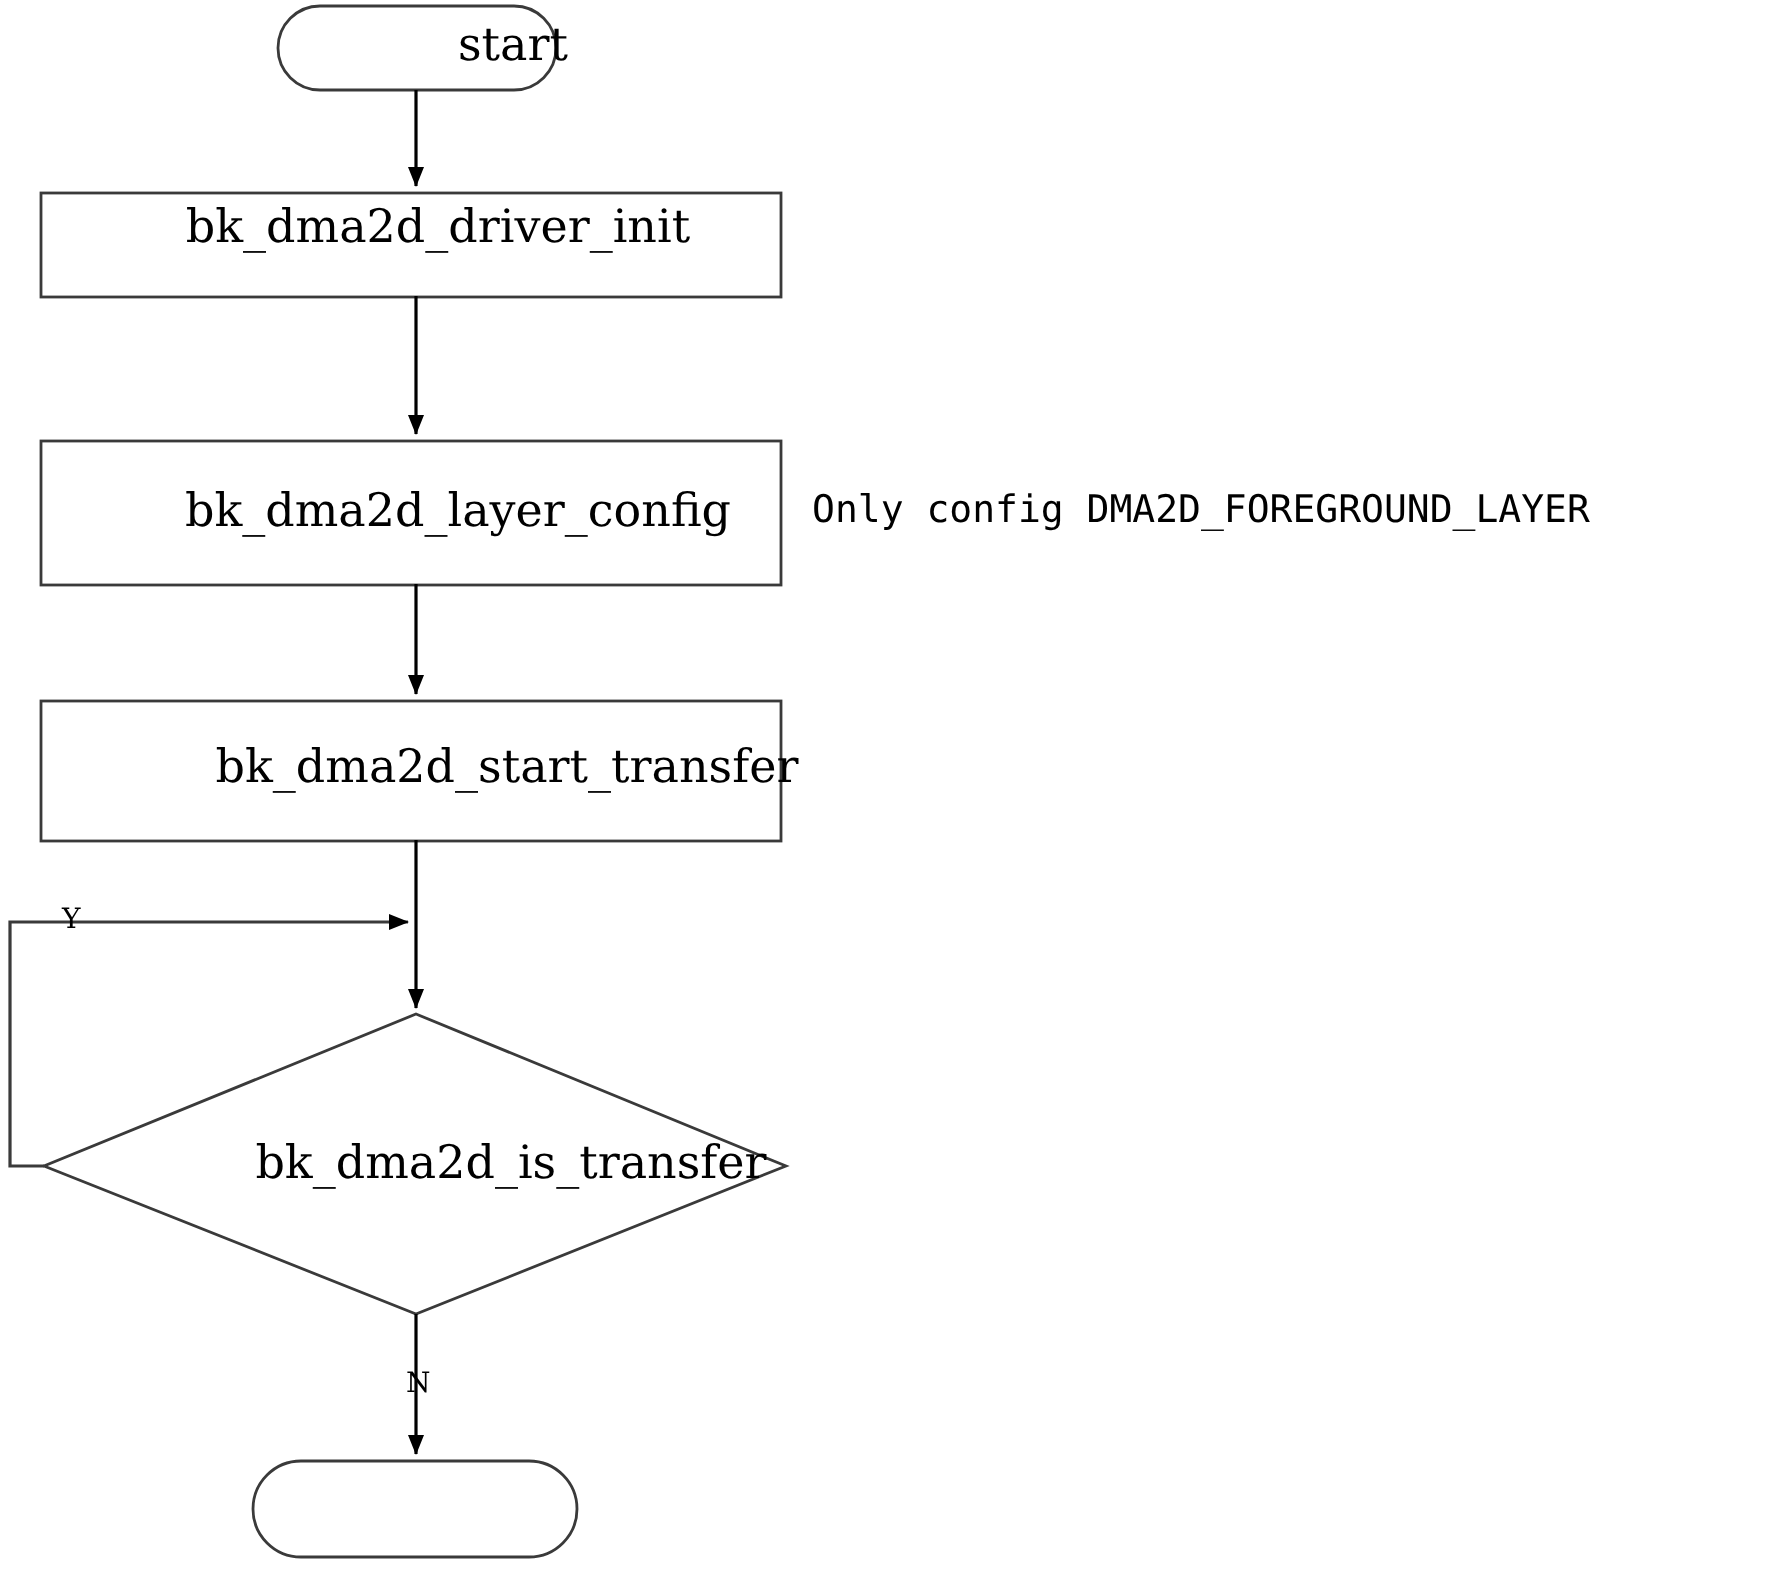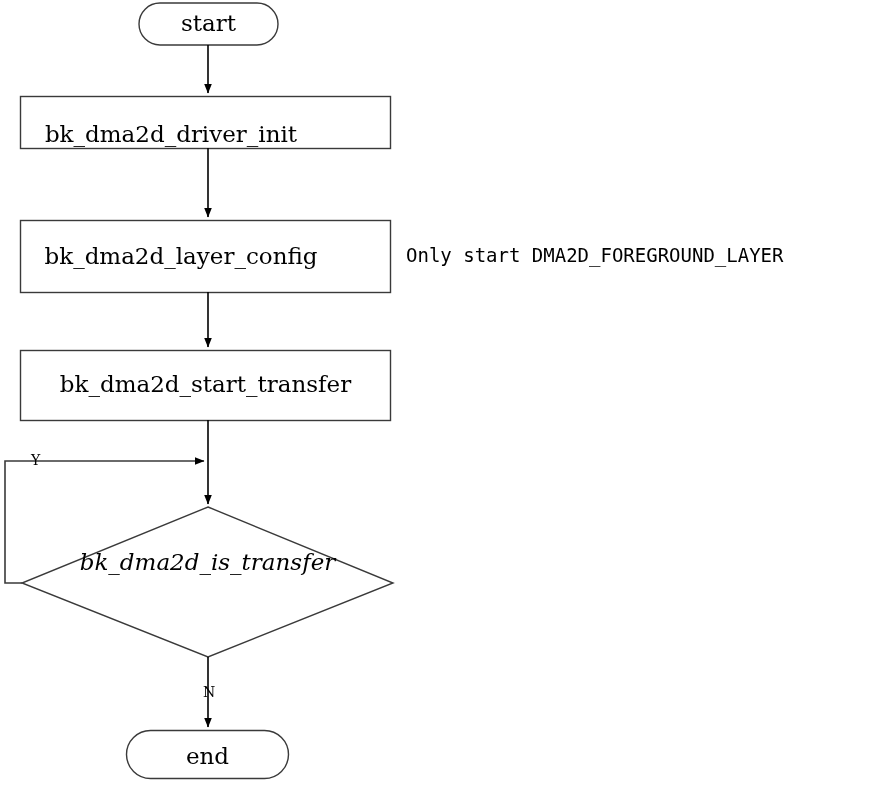--- a/index.html
+++ b/index.html
@@ -24,20 +24,21 @@
   }
   .node-text {
     position: absolute;
     font-family: "DejaVu Serif", "Liberation Serif", serif;
     font-size: 23px;
     color: #000000;
     white-space: pre;
     text-align: center;
     line-height: 28px;
     letter-spacing: 0px;
+    padding-left: 48px;
   }
   .edge-label {
     position: absolute;
     font-family: "DejaVu Serif", "Liberation Serif", serif;
     font-size: 14px;
     color: #000000;
     white-space: pre;
   }
   .annotation {
     position: absolute;
@@ -79,30 +80,29 @@
 
     <line x1="208" y1="420" x2="208" y2="504" stroke="#000000" stroke-width="1.6" marker-end="url(#arrowhead)"></line>
 
     <path d="M 22 583 L 5 583 L 5 461 L 204 461" fill="none" stroke="#3a3a3a" stroke-width="1.6" marker-end="url(#arrowhead)"></path>
 
     <line x1="208" y1="657" x2="208" y2="727" stroke="#000000" stroke-width="1.6" marker-end="url(#arrowhead)"></line>
   </svg>
 
   <div class="node-text" style="left:139px; top:9px; width:139px;">start</div>
 
-  <div class="node-text" style="left:20px; top:120px; width:302px;">bk_dma2d_driver_init</div>
+  <div class="node-text" style="left:20px; top:100px; width:302px;">bk_dma2d_driver_init</div>
 
   <div class="node-text" style="left:20px; top:242px; width:322px;">bk_dma2d_layer_config</div>
 
   <div class="node-text" style="left:20px; top:370px; width:371px;text-align:center;">bk_dma2d_start_transfer</div>
 
-  <div class="node-text" style="left:22px; top:548px; width:371px;font-style:italic;">bk_dma2d_is_transfer</div>
+  <div class="node-text" style="left:22px; top:568px; width:371px;">bk_dma2d_is_transfer</div>
 
 
-  <div class="node-text" style="left:126px; top:742px; width:163px;">end</div>
 
   <div class="edge-label" style="left:31px; top:452px;">Y</div>
 
   <div class="edge-label" style="left:203px; top:684px;">N</div>
 
-  <div class="annotation" style="left:406px; top:244px;">Only start DMA2D_FOREGROUND_LAYER</div>
+  <div class="annotation" style="left:406px; top:244px;">Only config DMA2D_FOREGROUND_LAYER</div>
 
 </div>
 
 </body></html>

